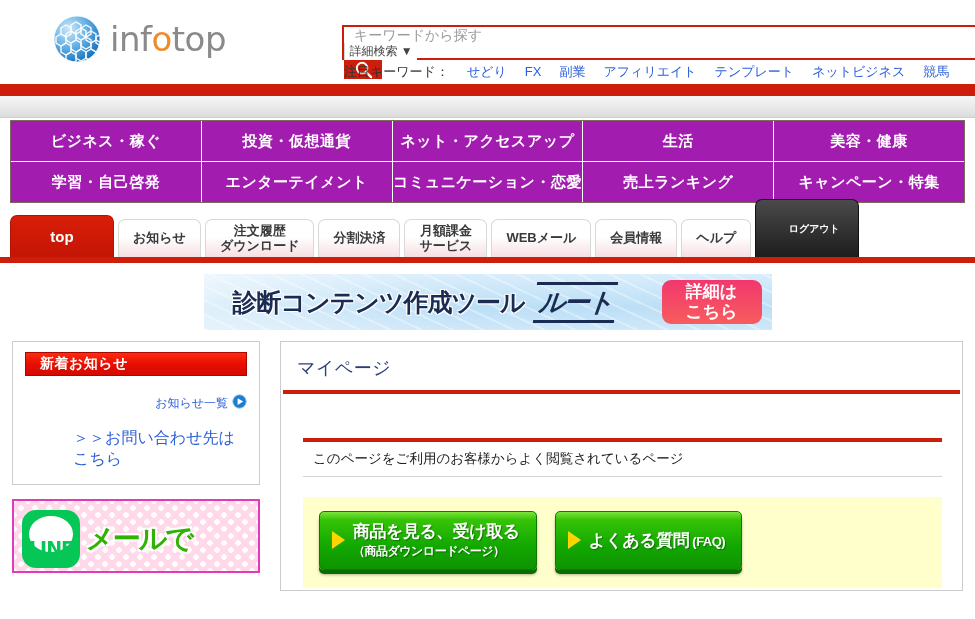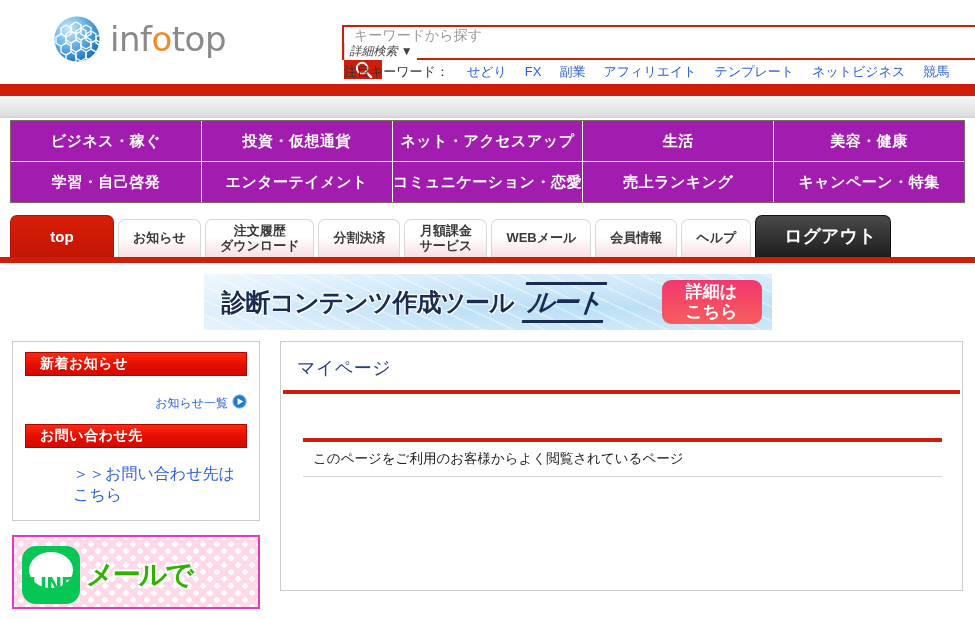--- a/index.html
+++ b/index.html
@@ -52,21 +52,20 @@
     background: transparent;
   }
   .search-input::placeholder { color: #9a9a9a; }
   .adv-search {
     width: 73px;
     border-left: 1px solid #d5d5d5;
     display: flex; align-items: center; justify-content: center;
     font-size: 12px; color: #444;
     background: #fff;
     cursor: pointer;
-    font-style: italic;
   }
   .search-btn {
     width: 38px;
     background: #cc1e0a;
     display: flex; align-items: center; justify-content: center;
     cursor: pointer;
   }
   .kw-row {
     position: absolute;
     left: 308px; top: 63px;
@@ -137,42 +136,43 @@
     color: #ffffff;
     border-color: #b01304;
     height: 42px;
     min-width: 104px;
     font-size: 15px;
   }
   .tab.logout {
     background: linear-gradient(to bottom, #4a4a4a 0%, #1d1d1d 100%);
     color: #ffffff;
     border-color: #111;
-    height: 42px;
+    height: 58px;
     min-width: 104px;
-    font-size: 18px;
+    font-size: 10px;
     padding-left: 28px;
   }
   .tab-underline { height: 6px; background: #cc1e0a; }
 
   
   .banner-zone {
     height: 78px;
     display: flex; align-items: center; justify-content: center;
     background: #ffffff;
   }
   .banner {
     position: relative;
     width: 568px; height: 56px;
     background:
       linear-gradient(115deg, rgba(255,255,255,.55) 0%, rgba(255,255,255,0) 45%),
       repeating-linear-gradient(25deg, rgba(255,255,255,.35) 0 2px, rgba(255,255,255,0) 2px 13px),
       linear-gradient(to bottom, #d9edfb 0%, #bcdff6 60%, #cfe8fa 100%);
     display: flex; align-items: center;
     overflow: hidden;
+    padding-left: 11px;
   }
   .banner-title {
     margin-left: 18px;
     font-size: 25px; font-weight: bold; color: #1b2c52;
     letter-spacing: -1px;
     text-shadow: 1px 1px 0 #fff, -1px -1px 0 #fff, 1px -1px 0 #fff, -1px 1px 0 #fff;
     white-space: nowrap;
   }
   .banner-logo {
     margin-left: 10px;
@@ -458,35 +458,49 @@
 
       <div class="side-link-right">
         <a>お知らせ一覧</a><span class="play-ico">
           <svg width="15" height="15" viewBox="0 0 16 16">
             <circle cx="8" cy="8" r="7.2" fill="#1f7ecb" stroke="#9ec6e8" stroke-width="1"></circle>
             <polygon points="6,4.4 12,8 6,11.6" fill="#ffffff"></polygon>
           </svg>
         </span>
       </div>
 
-      <div class="side-head">お問い合わせ先</div>
       <div class="side-link-plain">＞＞お問い合わせ先はこちら</div>
     </div>
 
     <div class="line-banner">
       <div class="line-mark">
         <div class="bub"></div>
         <div class="lbl">LINE</div>
       </div>
       <div class="line-copy">メールで</div>
     </div>
   </div>
 
   <div class="main">
     <div class="main-title">マイページ</div>
     <div class="main-title-rule"></div>
 
     <div class="sec-wrap">
       <div class="sec-head">このページをご利用のお客様からよく閲覧されているページ</div>
     </div>
 
+    <div class="yellow-panel">
+      <div class="gbtn">
+        <span class="tri"></span>
+        <span class="txt">
+          <span class="t1">商品を見る、受け取る</span><br>
+          <span class="t2">（商品ダウンロードページ）</span>
+        </span>
+      </div>
+      <div class="gbtn">
+        <span class="tri"></span>
+        <span class="txt">
+          <span class="t1"><span>よくある質問</span><span class="small"> (FAQ)</span></span>
+        </span>
+      </div>
+    </div>
   </div>
 </div>
 
 </body></html>

